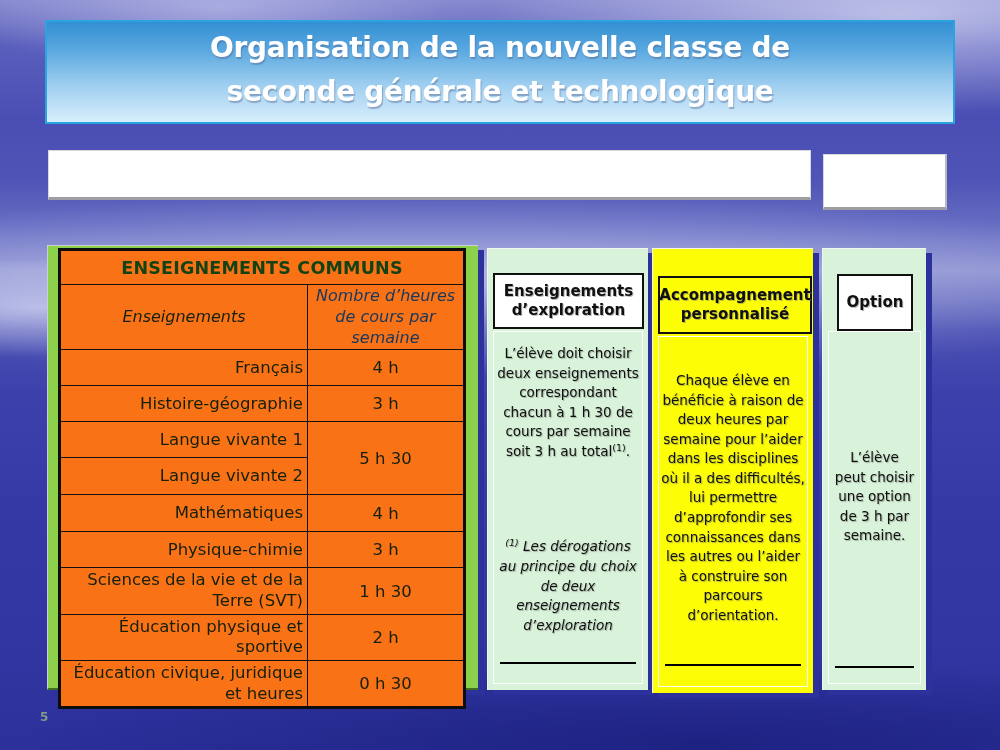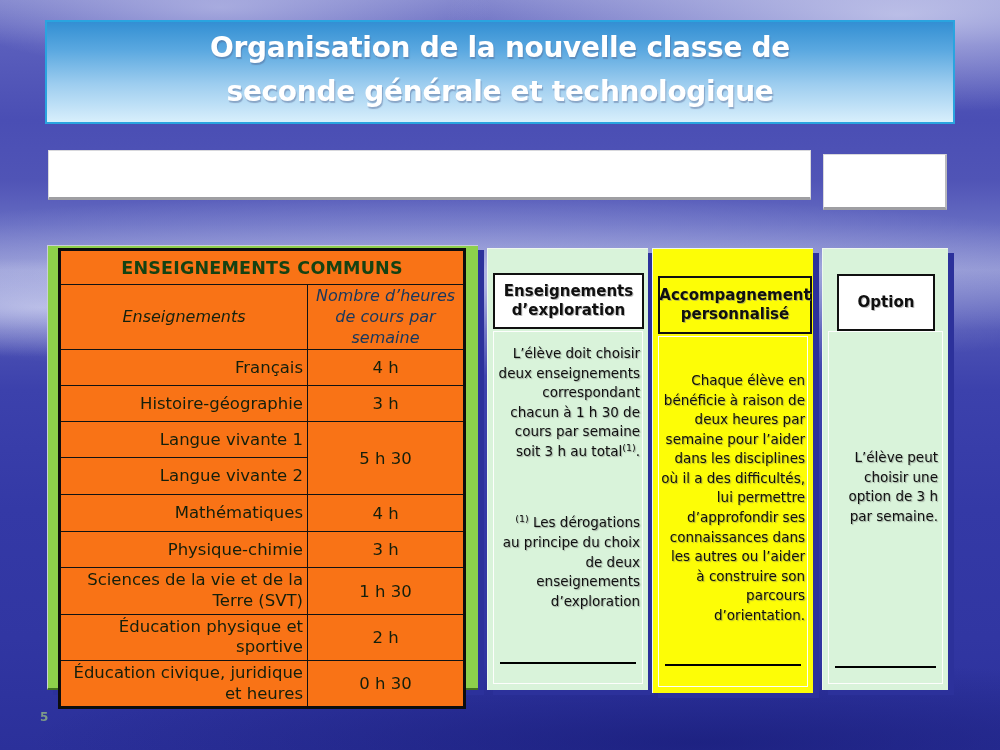--- a/index.html
+++ b/index.html
@@ -53,39 +53,39 @@
   td.lbl{font-size:16.5px;color:#141f0c;padding:2px 4px 2px 7px;text-align:right;line-height:1.25;}
   td.hrs{font-size:16.5px;color:#141f0c;text-align:center;}
   
   .panel{
     position:absolute;top:248px;height:442px;
     border-top:1px solid #eef8ee;border-left:1px solid #eef8ee;
     box-shadow:6px 5px 0 0 #2c319b;box-sizing:border-box;
   }
   #panel-explo{left:487px;width:161px;background:#d9f3da;padding-left:44px;}
   #panel-accomp{left:652px;width:161px;background:#fdfd06;height:445px;}
-  #panel-option{left:822px;width:126px;background:#d9f3da;}
+  #panel-option{left:822px;width:104px;background:#d9f3da;}
   .panel-header{
     position:absolute;background:#ffffff;border:2px solid #101010;
     display:flex;align-items:center;justify-content:center;text-align:center;
     font-weight:bold;font-size:15px;color:#101010;line-height:1.25;
     text-shadow:1px 1px 0 rgba(130,130,130,0.55);
   }
   #panel-explo .panel-header{left:5px;right:4px;top:24px;height:52px;}
   #panel-accomp .panel-header{left:5px;right:1px;top:27px;height:54px;background:#fdfd06;}
   #panel-option .panel-header{left:14px;right:13px;top:25px;height:53px;}
   .panel-body{
     position:absolute;left:5px;right:5px;bottom:6px;border:1px solid #fdfefd;
-    font-size:13.5px;color:#101010;text-align:right;line-height:1.45;
+    font-size:13.5px;color:#101010;text-align:center;line-height:1.45;
     text-shadow:1px 1px 1px rgba(105,105,105,0.5);box-sizing:border-box;
   }
   #panel-explo .panel-body{top:82px;padding:12px 2px 0;}
   #panel-accomp .panel-body{top:87px;padding:34px 2px 0;}
   #panel-option .panel-body{top:82px;padding:116px 4px 0;}
-  .explo-footnote{margin-top:52px;}
+  .explo-footnote{margin-top:76px;font-style:italic;}
   sup{font-size:9.5px;line-height:0;vertical-align:super;}
   .panel-rule{position:absolute;left:12px;right:12px;border-top:2px solid #000;}
   #panel-explo .panel-rule{top:413px;}
   #panel-accomp .panel-rule{top:415px;}
   #panel-option .panel-rule{top:417px;}
   
   .pagenum{position:absolute;left:40px;top:710px;font-size:12px;font-weight:bold;color:#7d9a88;}
 </style>
 </head>
 <body>

